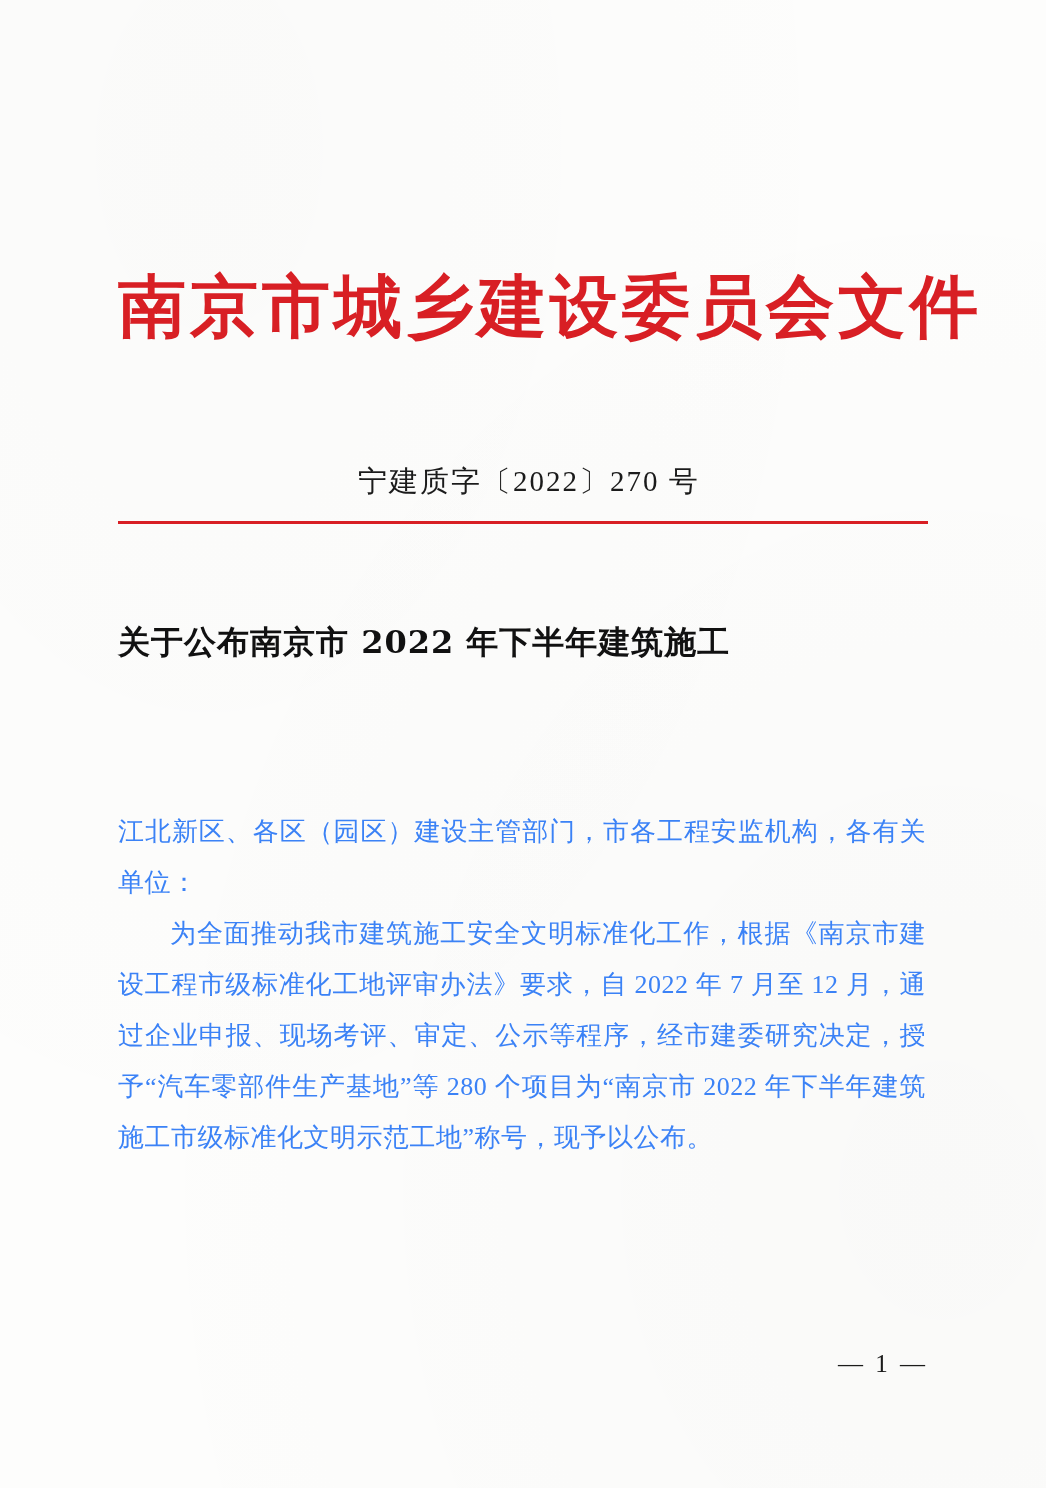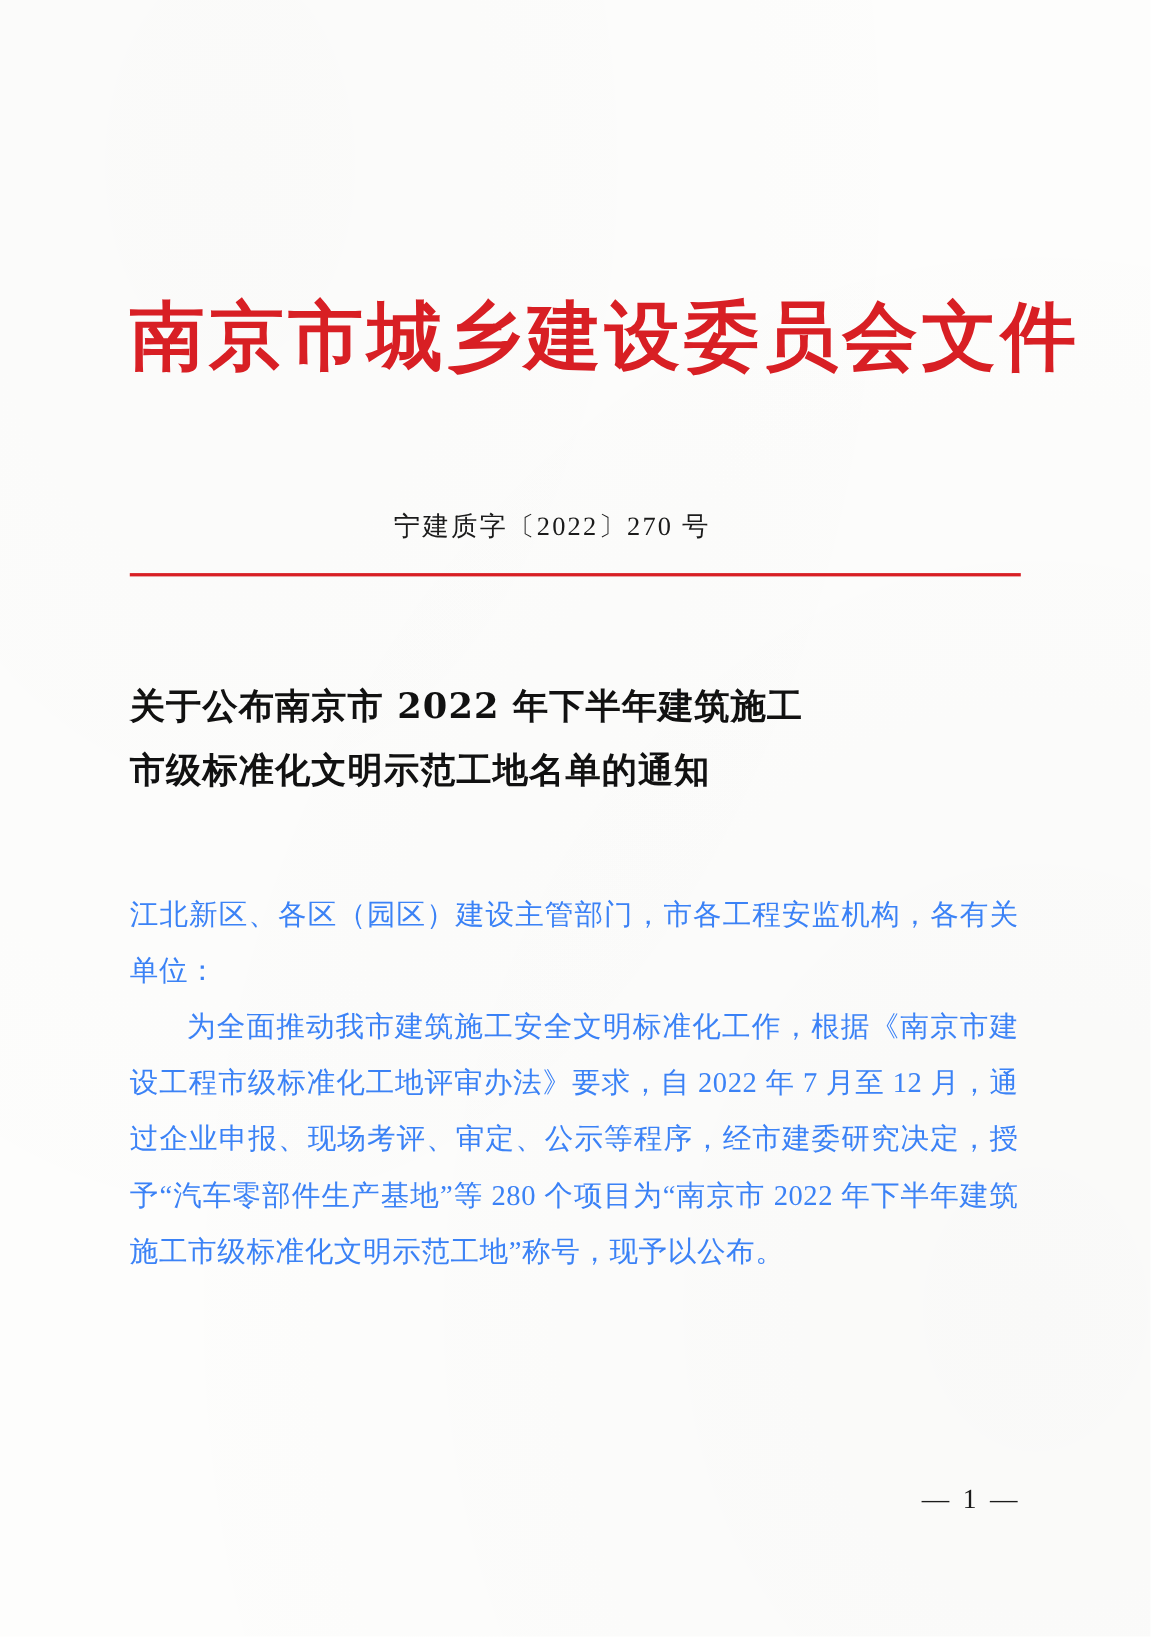--- a/index.html
+++ b/index.html
@@ -46,21 +46,21 @@
     font-weight: bold;
     font-size: 68px;
     letter-spacing: 4px;
     line-height: 1;
     white-space: nowrap;
   }
   .doc-number {
     position: absolute;
     top: 462px;
     left: 240px;
-    font-size: 24px;
+    font-size: 29px;
     letter-spacing: 2px;
     color: #1b1b1b;
     font-family: "Liberation Serif", serif;
   }
   .red-rule {
     position: absolute;
     top: 521px;
     left: 0;
     width: 810px;
     height: 3px;
@@ -120,21 +120,20 @@
   <div class="content">
 
     <div class="masthead">南京市城乡建设委员会文件</div>
 
     <div class="doc-number">宁建质字〔2022〕270 号</div>
 
     <div class="red-rule"></div>
 
     <div class="title">
       <span>关于公布南京市 2022 年下半年建筑施工</span>
-      <span class="title-line-2">市级标准化文明示范工地名单的通知</span>
     </div>
 
     <div class="body-text">
       <p>江北新区、各区（园区）建设主管部门，市各工程安监机构，各有关单位：</p>
       <p class="indent">为全面推动我市建筑施工安全文明标准化工作，根据《南京市建设工程市级标准化工地评审办法》要求，自 2022 年 7 月至 12 月，通过企业申报、现场考评、审定、公示等程序，经市建委研究决定，授予“汽车零部件生产基地”等 280 个项目为“南京市 2022 年下半年建筑施工市级标准化文明示范工地”称号，现予以公布。</p>
     </div>
 
     <div class="page-number">— 1 —</div>
 
   </div>

